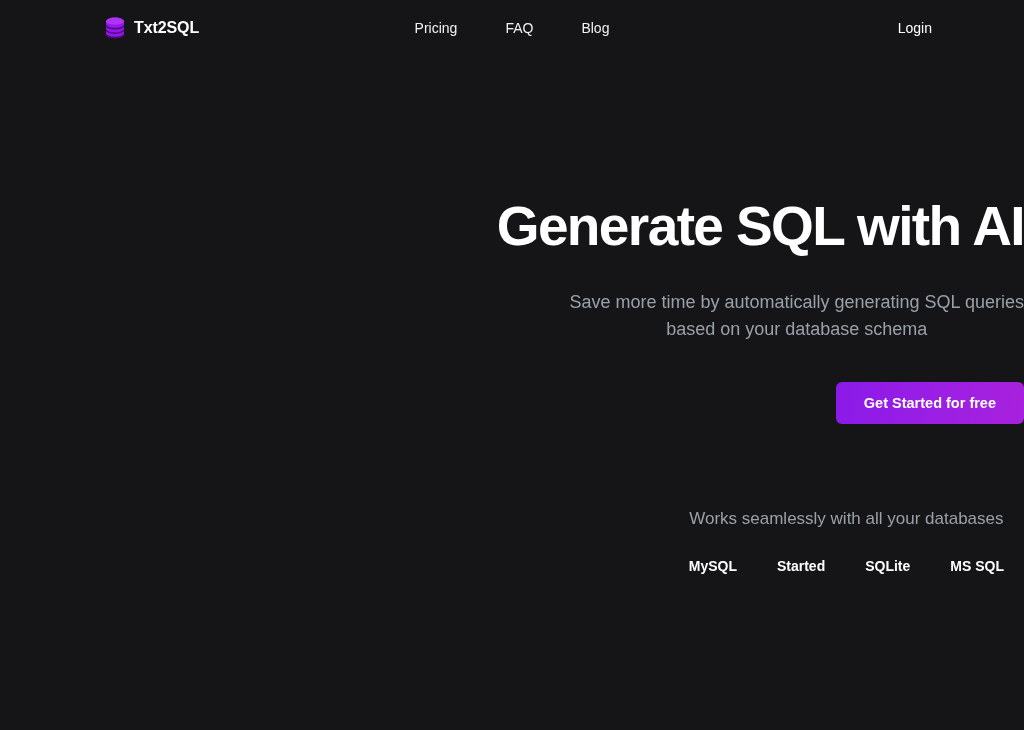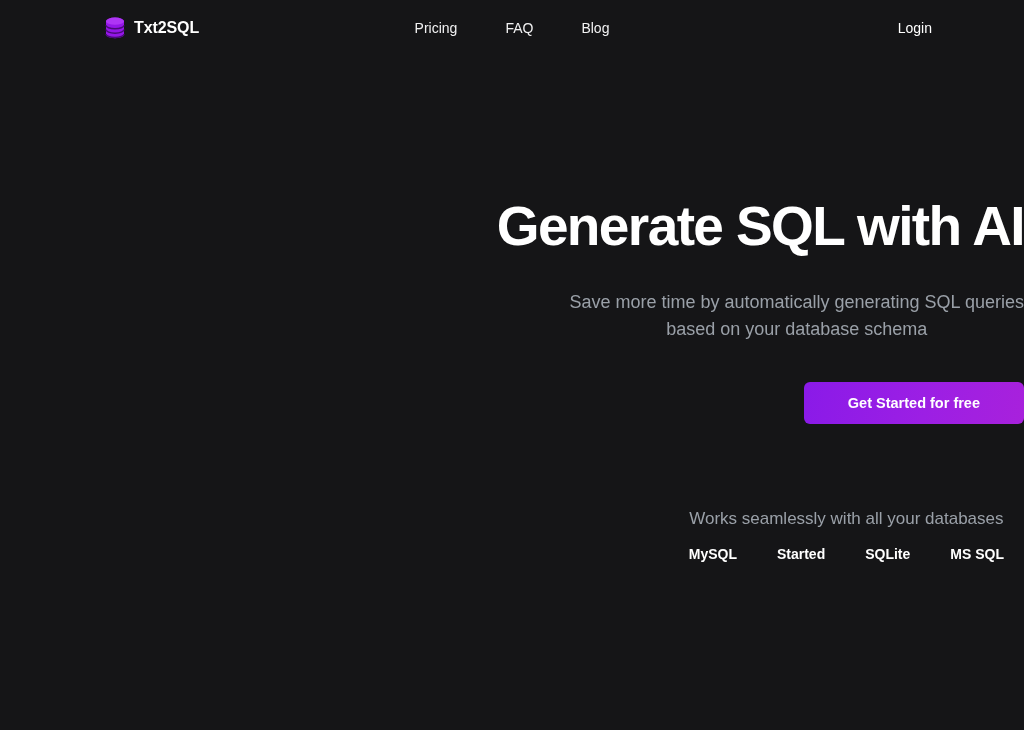--- a/index.html
+++ b/index.html
@@ -139,21 +139,21 @@
   }
 
   .cta-button {
     display: inline-block;
     border: none;
     outline: none;
     font-family: inherit;
     font-size: 14.5px;
     font-weight: bold;
     color: #ffffff;
-    padding: 0 44px;
+    padding: 0 28px;
     height: 42px;
     line-height: 42px;
     border-radius: 6px;
     background: linear-gradient(100deg, #8A1AE8 0%, #9C1FE4 55%, #A821DC 100%);
     cursor: pointer;
     white-space: nowrap;
   }
 
   
   .db-section {
@@ -177,21 +177,21 @@
     justify-content: center;
     list-style: none;
     gap: 0;
   }
 
   .db-item {
     font-size: 14px;
     font-weight: bold;
     color: #ffffff;
     white-space: nowrap;
-    margin: 0 20px;
+    margin: 12px 20px;
     cursor: default;
   }
 </style>
 </head>
 <body>
 
 <div class="page">
 
   <header class="navbar">
 

